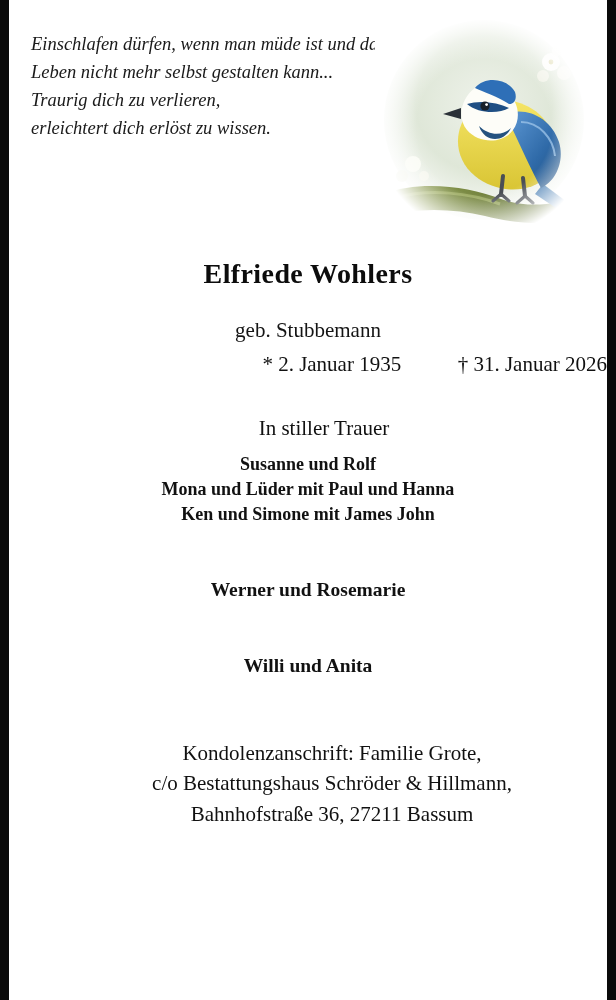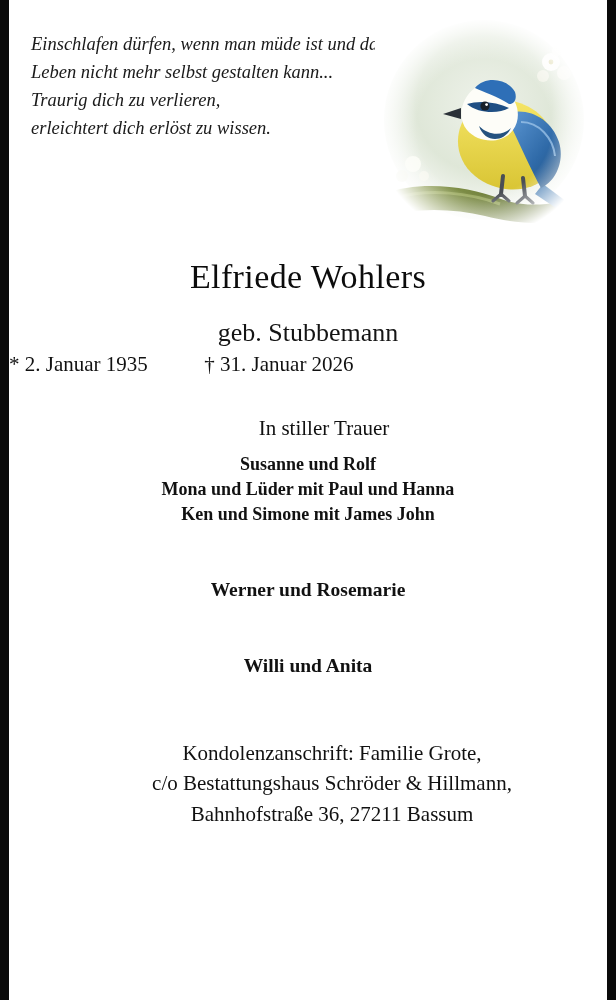--- a/index.html
+++ b/index.html
@@ -52,40 +52,40 @@
   .bird-svg { display: block; }
 
   
   .name {
     position: absolute;
     top: 258px;
     left: 0;
     right: 0;
     text-align: center;
     font-family: "Liberation Serif", serif;
-    font-weight: normal;
-    font-size: 34px;
+    font-weight: bold;
+    font-size: 28px;
     letter-spacing: 0.4px;
     color: #0c0c0c;
   }
   .maiden {
     position: absolute;
     top: 318px;
     left: 0;
     right: 0;
     text-align: center;
-    font-size: 26px;
+    font-size: 21px;
     color: #141414;
   }
   .dates {
     position: absolute;
     top: 352px;
     left: 0;
     right: 0;
-    text-align: left;
+    text-align: right;
     font-size: 21px;
     color: #111111;
   }
   .dates .sep { display: inline-block; width: 46px; }
 
   
   .mourn-intro {
     position: absolute;
     top: 416px;
     left: 0;

